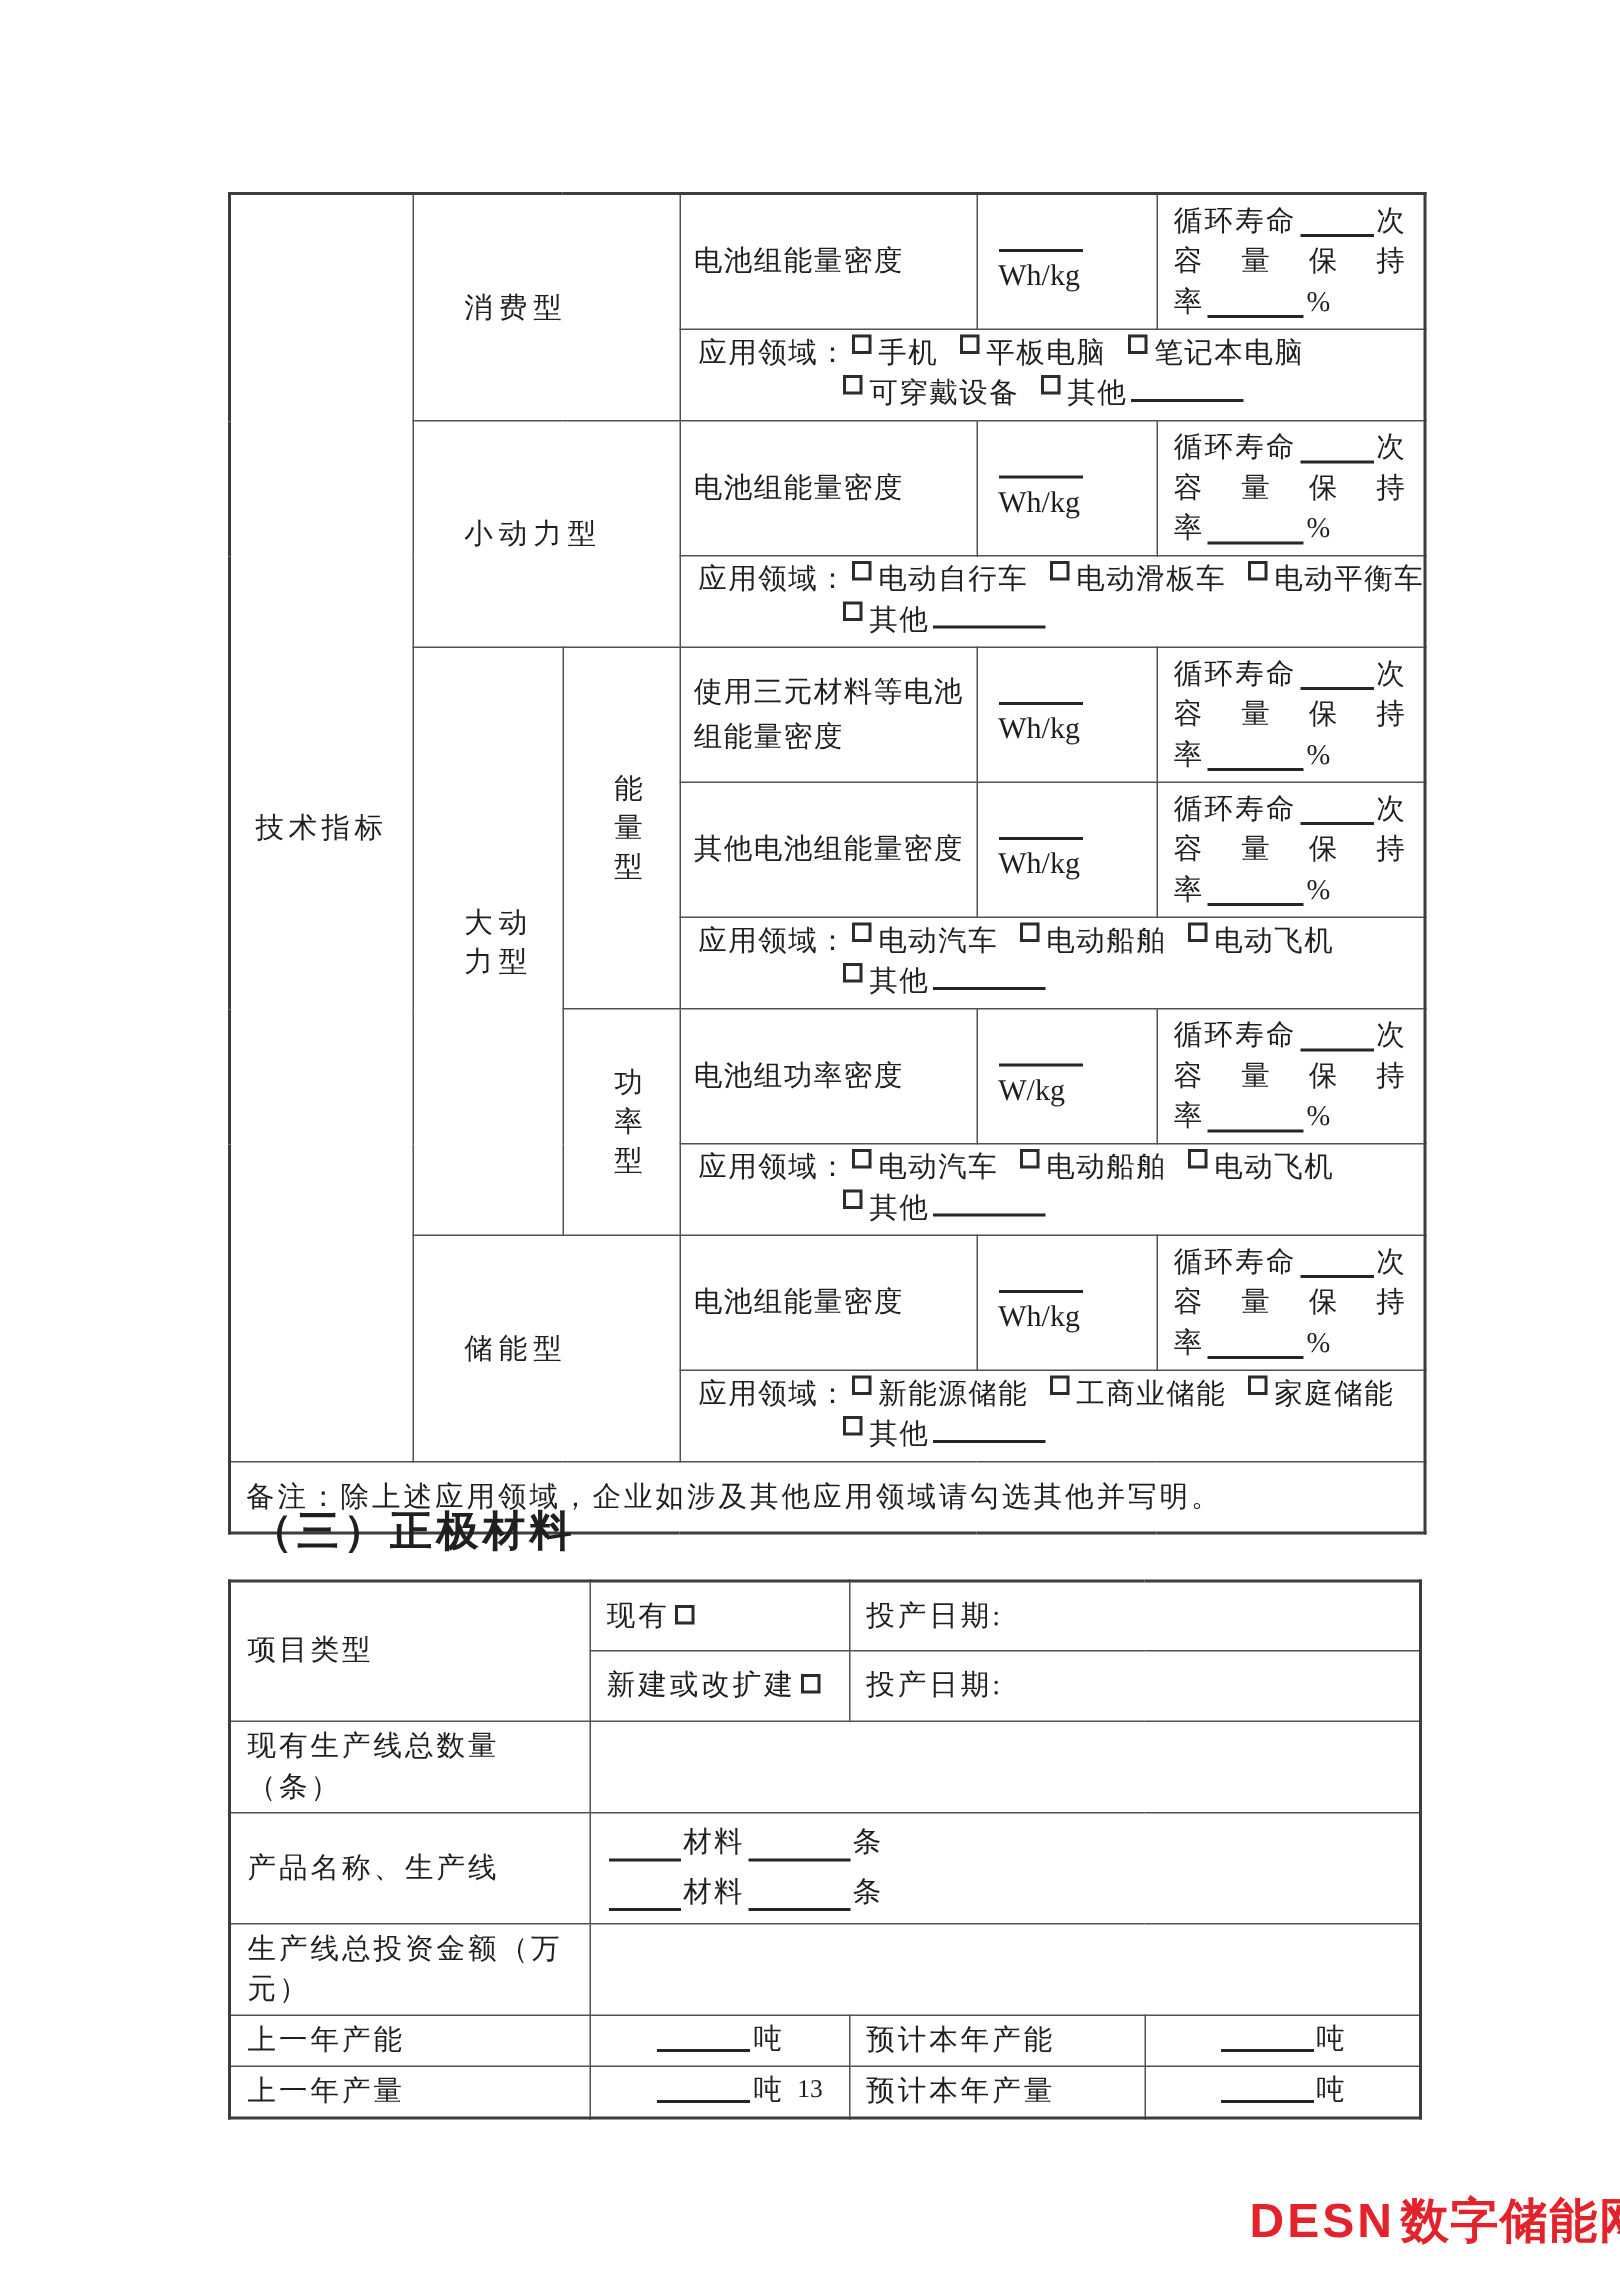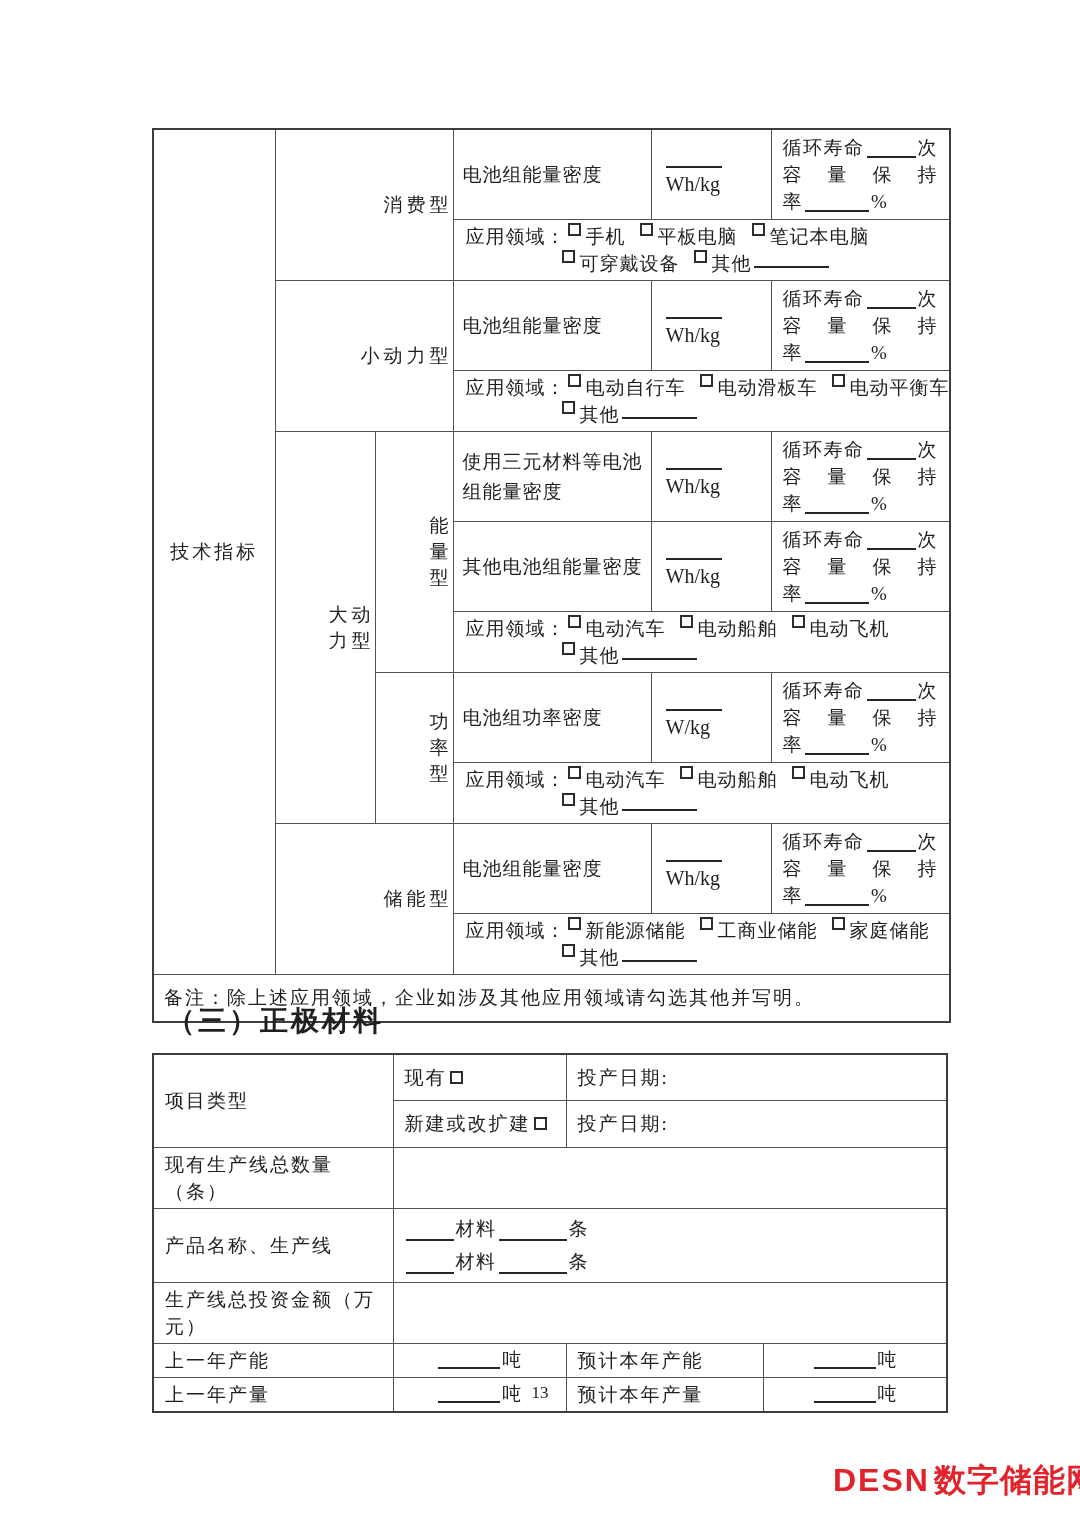--- a/index.html
+++ b/index.html
@@ -7,36 +7,36 @@
         font-family:"Liberation Serif","DejaVu Serif",serif;color:#1f1f1f;overflow:hidden;}
 
   table{border-collapse:collapse;table-layout:fixed;}
   .t1{position:absolute;left:152px;top:128px;width:797px;border:2px solid #3d3d3d;}
   .t2{position:absolute;left:152px;top:1053px;width:796px;border:2px solid #3d3d3d;}
   td{border:1px solid #525252;font-size:19px;letter-spacing:1.5px;vertical-align:middle;
      padding:0;overflow:hidden;}
 
   
   .hdr{text-align:center;letter-spacing:3px;}
-  .type{text-align:right;letter-spacing:4px;padding-left:34px;}
+  .type{text-align:left;letter-spacing:4px;padding-left:34px;}
   .metric{padding:4px 2px 4px 9px;line-height:30px;letter-spacing:1px;}
   .unit{padding-left:14px;letter-spacing:0;margin-left:29px;}
   .ublank{width:56px;height:12px;border-bottom:2px solid #262626;margin-bottom:5px;}
   .utext{font-size:20px;line-height:22px;}
   .cyc{padding:4px 11px;line-height:27px;text-align:right;}
   .fl{display:flex;align-items:flex-end;}
   .blank{display:inline-block;border-bottom:2px solid #262626;height:16px;}
   .grow{flex:1 1 auto;margin:0 2px 3px 2px;}
   .w64{width:64px;margin:0 2px 3px 2px;}
   .w75{width:75px;margin:0 2px 4px 2px;}
   .w48{width:48px;margin:0 2px 4px 2px;}
   .w68{width:68px;margin:0 2px 4px 2px;}
   .w62{width:62px;margin:0 2px 4px 2px;}
   .justify-chars{display:flex;justify-content:space-between;}
-  .apps{padding:3px 6px 3px 12px;line-height:27px;letter-spacing:1px;}
+  .apps{padding:3px 6px 3px 12px;line-height:27px;letter-spacing:1px;font-family:Liberation Mono, monospace;}
   .apps-line{display:flex;align-items:center;white-space:nowrap;}
   .apps-label{margin-right:2px;}
   .line2{padding-left:96px;}
   .opt{display:inline-flex;margin-right:14px;}
   .cb{width:13px;height:13px;border:2px solid #2c2c2c;display:inline-block;
       margin-right:5px;flex:none;box-sizing:border-box;}
   .cb-after{margin-left:3px;margin-right:0;}
   .note-cell{padding:6px 10px;letter-spacing:2px;}
 
   

